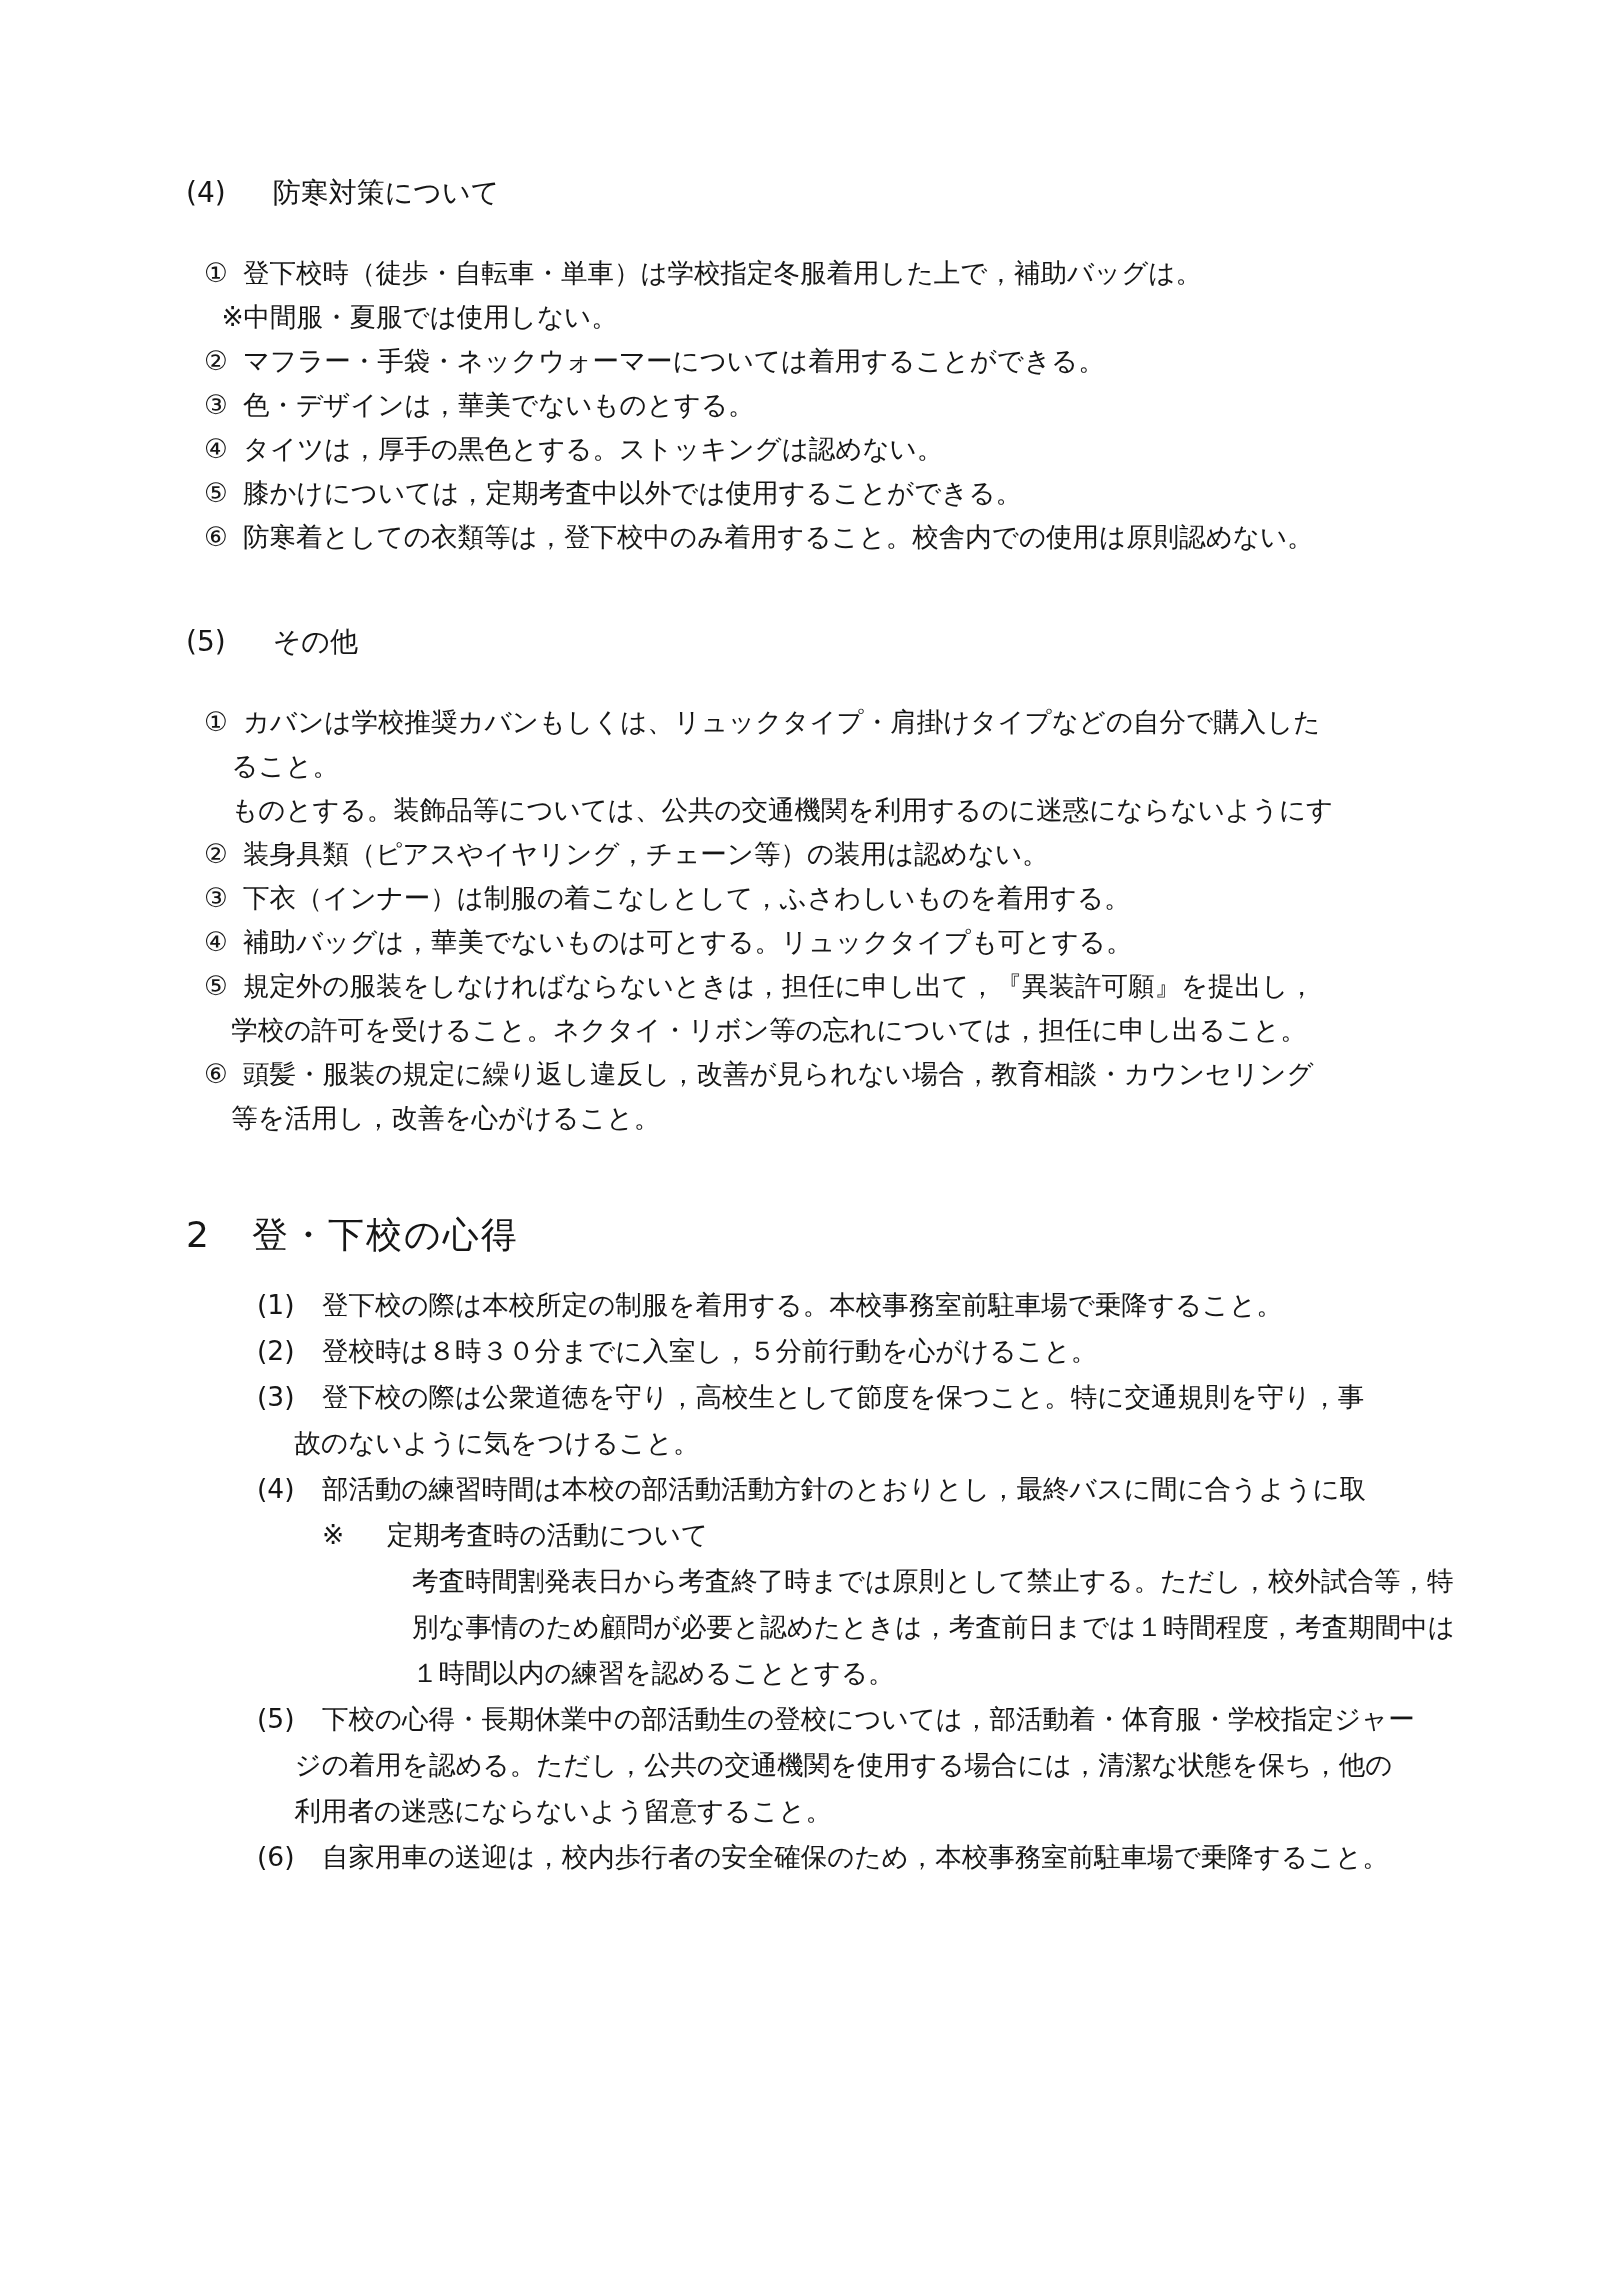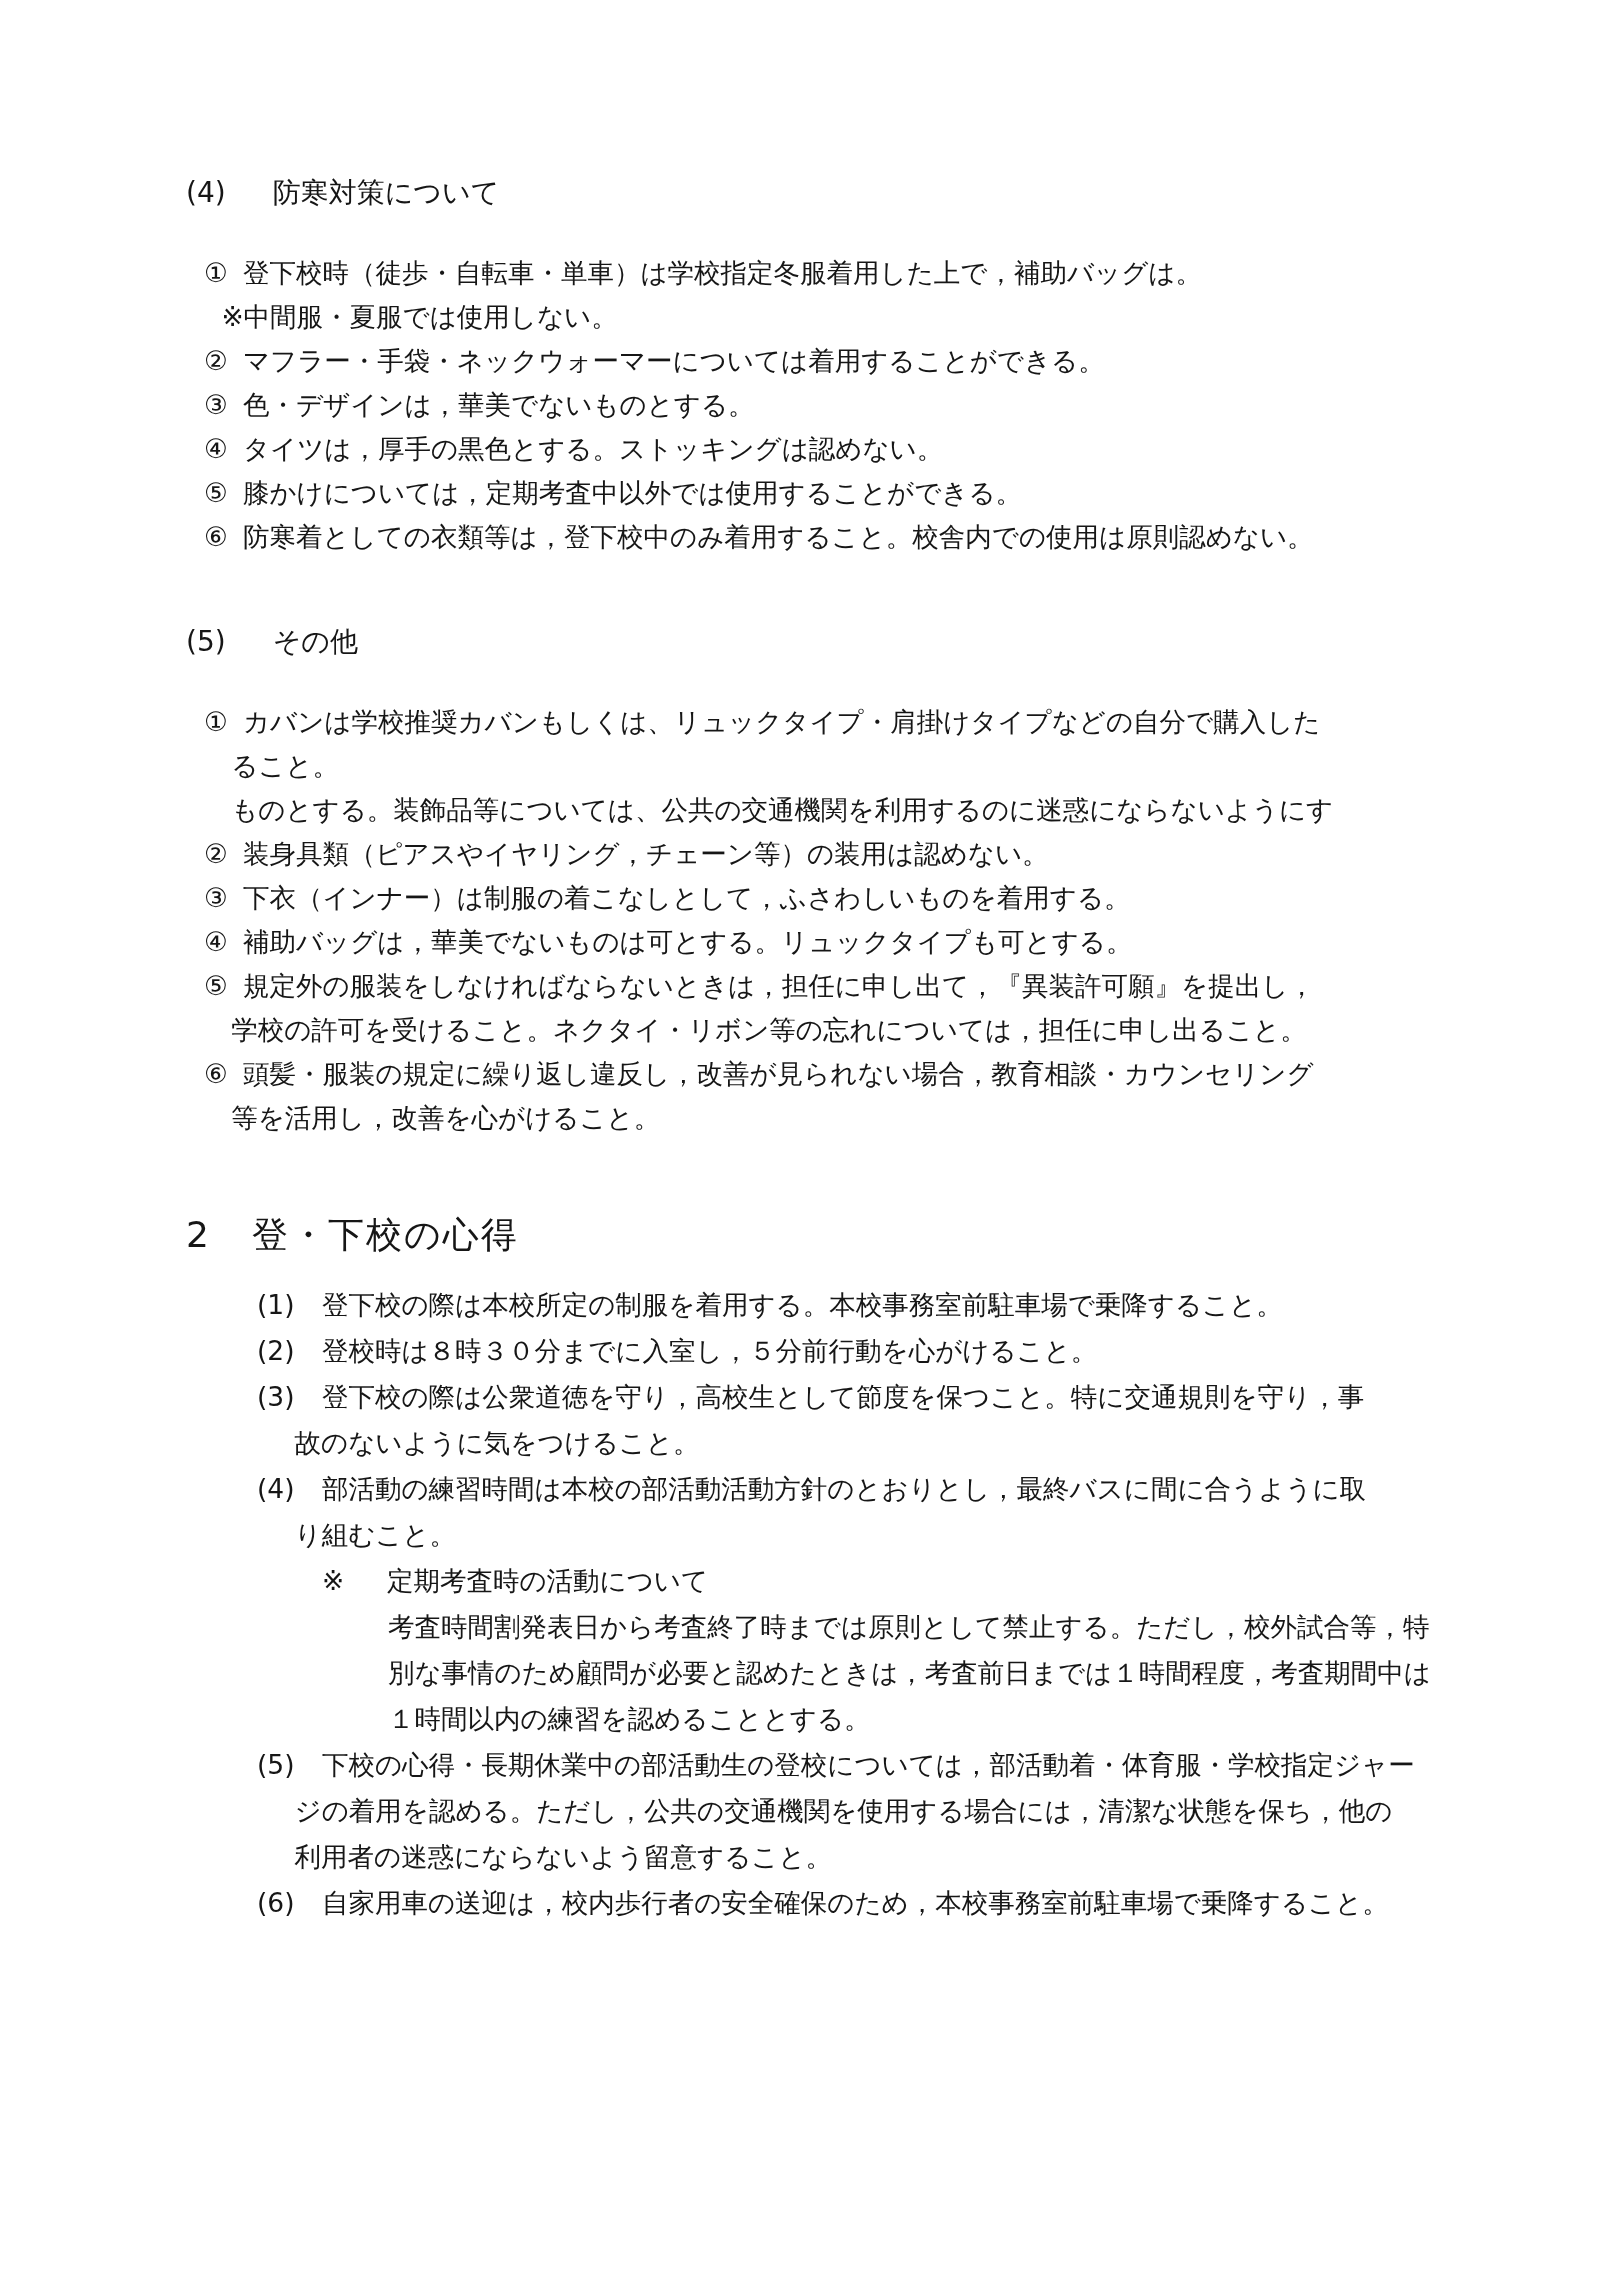--- a/index.html
+++ b/index.html
@@ -54,21 +54,21 @@
     margin-top: 19.6px;
     margin-left: 257px;
     font-size: 26.5px;
     line-height: 46px;
   }
   .plist .item .marker { width: 65px; }
   .cont2 { margin-left: -27.4px; }
   
   .note { margin-left: 65px; }
   .note .marker { width: 63px; }
-  .note .para { margin-left: 1px; }
+  .note .para { margin-left: 25px; }
 </style>
 </head>
 <body>
 
 <div class="page">
   <div class="content">
 
     <div class="subhead">
       <span class="shlabel">(4)</span>
       <span>防寒対策について</span>
@@ -186,21 +186,20 @@
         <span class="marker">(3)</span>
         <div class="lines">
           <div>登下校の際は公衆道徳を守り，高校生として節度を保つこと。特に交通規則を守り，事</div>
           <div class="cont2">故のないように気をつけること。</div>
         </div>
       </div>
       <div class="item">
         <span class="marker">(4)</span>
         <div class="lines">
           <div>部活動の練習時間は本校の部活動活動方針のとおりとし，最終バスに間に合うように取</div>
-          <div class="cont2">り組むこと。</div>
         </div>
       </div>
 
       <div class="item note">
         <span class="marker">※</span>
         <div class="lines">
           <div>定期考査時の活動について</div>
           <div class="para">考査時間割発表日から考査終了時までは原則として禁止する。ただし，校外試合等，特</div>
           <div class="para">別な事情のため顧問が必要と認めたときは，考査前日までは１時間程度，考査期間中は</div>
           <div class="para">１時間以内の練習を認めることとする。</div>

